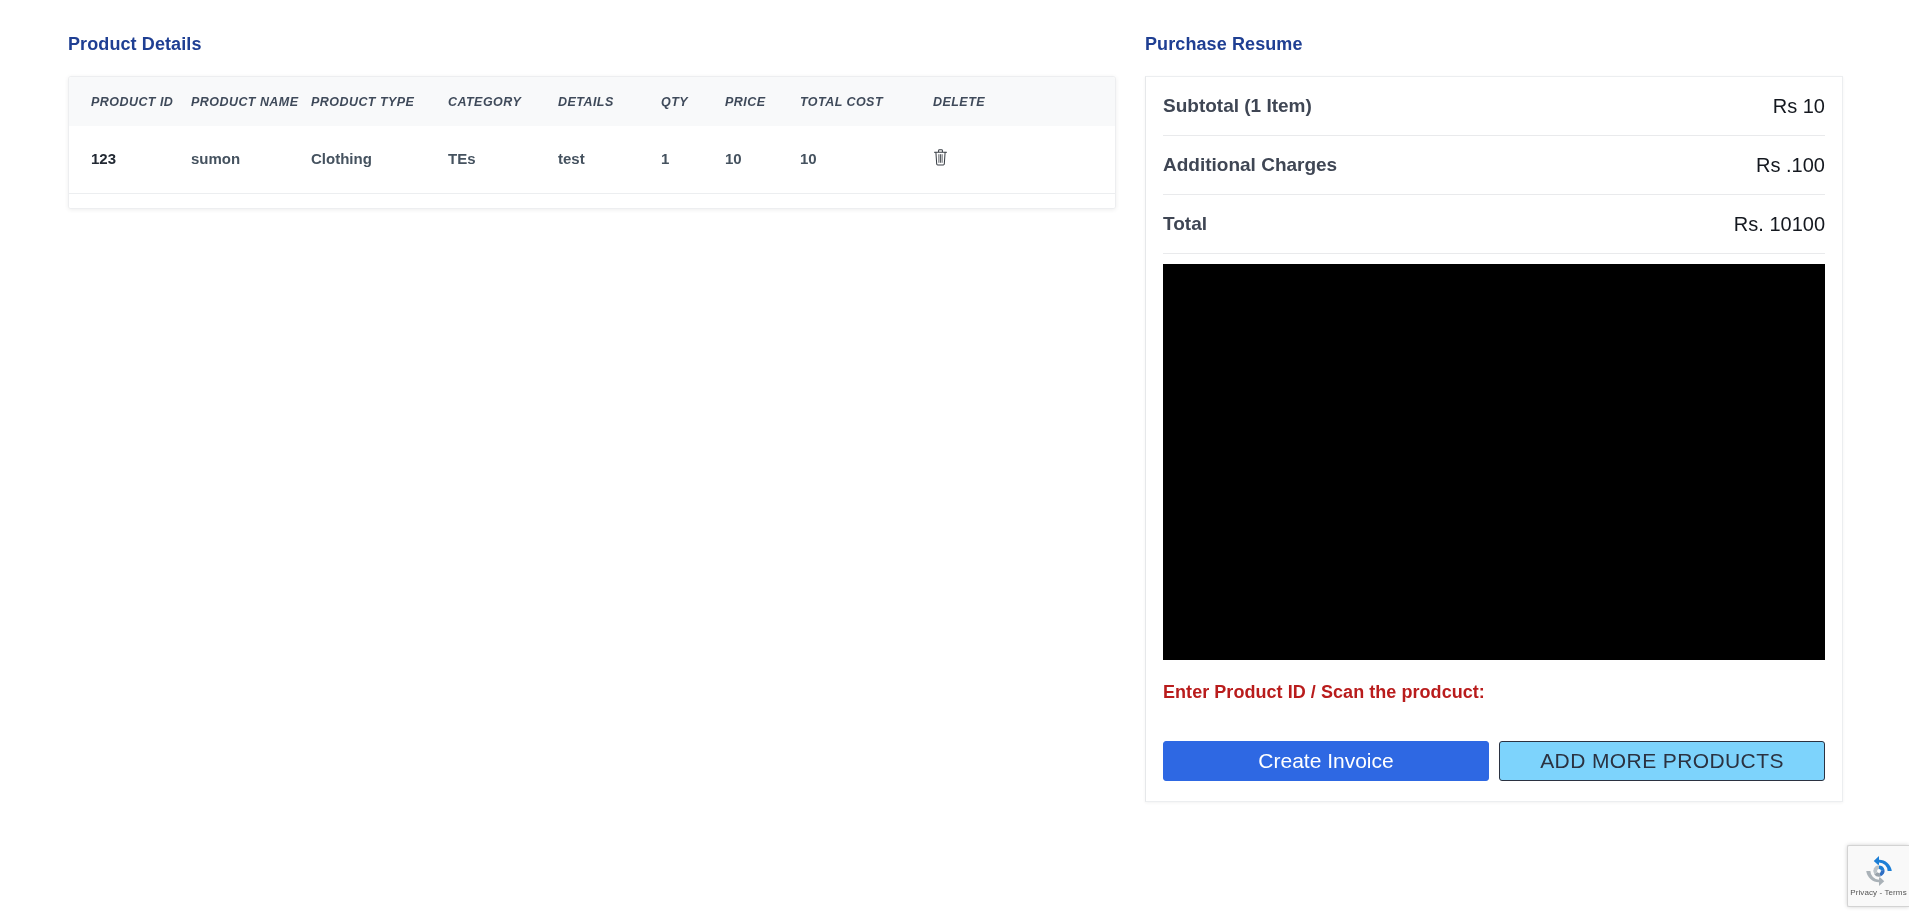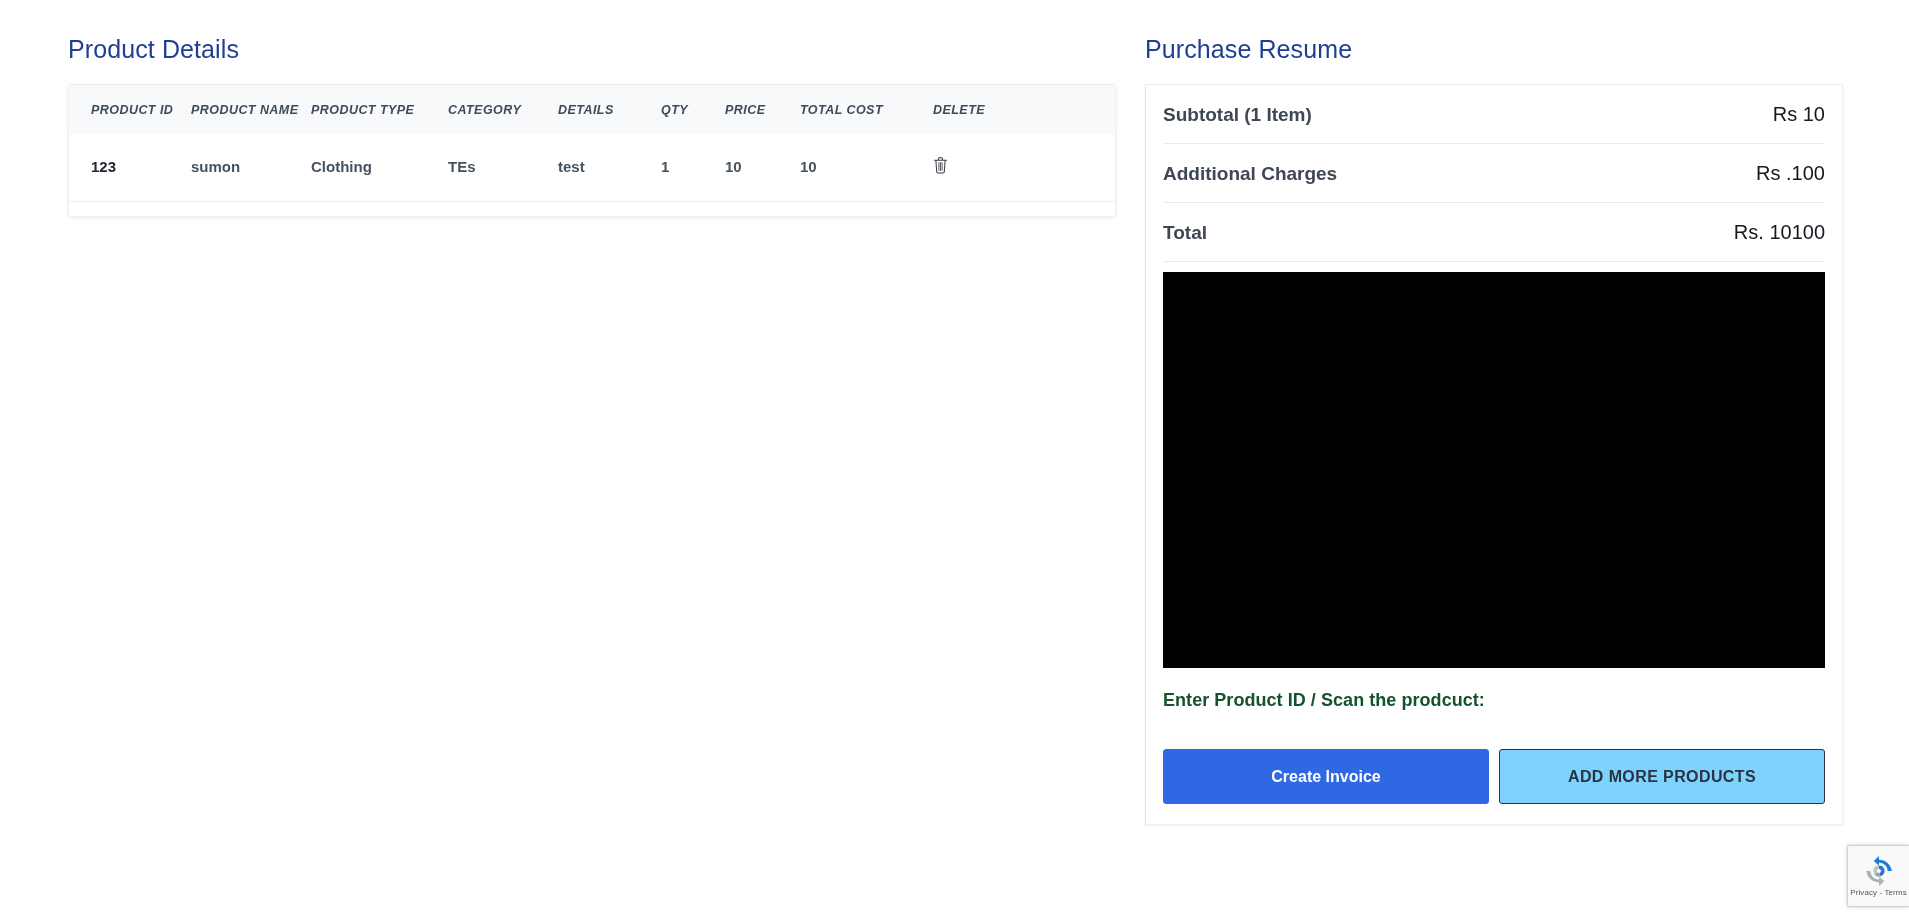--- a/index.html
+++ b/index.html
@@ -22,22 +22,22 @@
 
   
   .left-col {
     position: absolute;
     left: 68px;
     top: 34px;
     width: 1048px;
   }
 
   .section-title {
-    font-size: 25px;
-    font-weight: normal;
+    font-size: 18px;
+    font-weight: bold;
     color: #1f3f93;
     letter-spacing: 0.1px;
     margin: 0 0 20px 0;
     line-height: 1.2;
   }
 
   .card {
     background: #ffffff;
     border: 1px solid #edeef0;
     border-radius: 3px;
@@ -140,21 +140,21 @@
   .scanner {
     background: #000000;
     height: 396px;
     width: 100%;
     margin-top: 10px;
   }
 
   .scan-label {
     font-size: 18px;
     font-weight: bold;
-    color: #14532d;
+    color: #b91c1c;
     margin: 22px 0 0 0;
     letter-spacing: 0.05px;
   }
 
   .qty-row {
     display: flex;
     align-items: center;
     margin-top: 25px;
     position: relative;
     height: 26px;
@@ -188,24 +188,24 @@
   }
 
   .btn-row {
     display: flex;
     gap: 10px;
     margin-top: 38px;
   }
 
   .btn {
     flex: 1;
-    height: 55px;
+    height: 40px;
     border-radius: 3px;
-    font-size: 16px;
-    font-weight: bold;
+    font-size: 21px;
+    font-weight: normal;
     cursor: pointer;
     display: flex;
     align-items: center;
     justify-content: center;
     box-sizing: border-box;
   }
 
   .btn-primary {
     background: #2e68e3;
     border: 1px solid #2e68e3;

